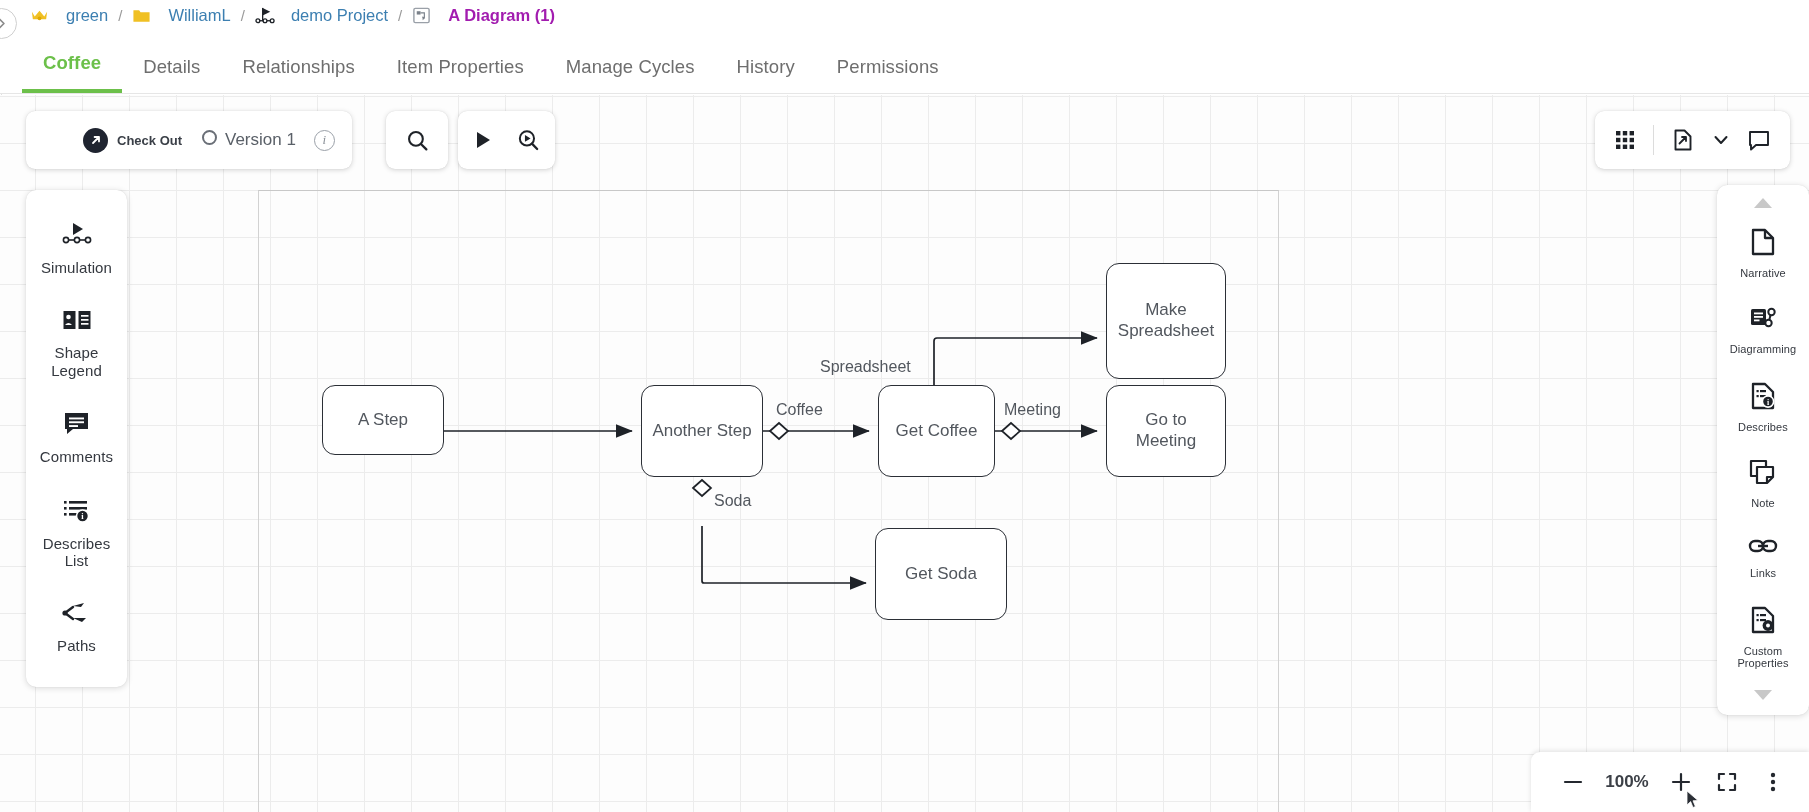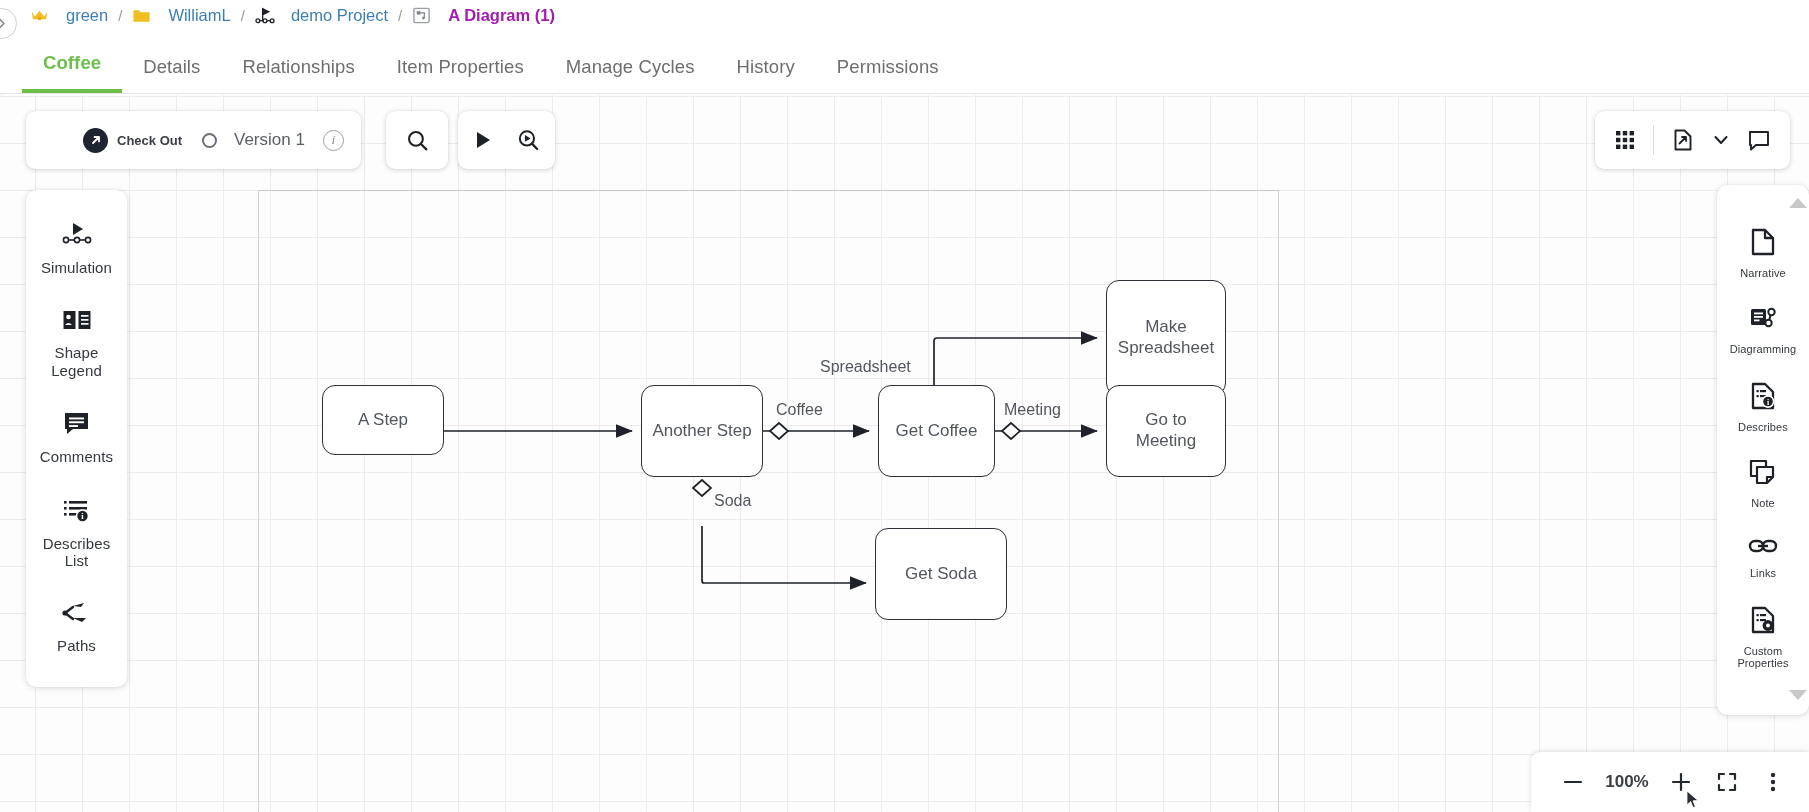--- a/index.html
+++ b/index.html
@@ -74,36 +74,36 @@
 
   .tb-btn { display:flex; align-items:center; justify-content:center; cursor:pointer; color:#1f2430; }
   .hamburger { width: 26px; height: 19px; display:flex; flex-direction:column; justify-content:space-between; }
   .hamburger span { display:block; height:2.6px; background:#23272e; border-radius:1px; }
   .checkout { display:flex; align-items:center; gap:9px; cursor:pointer; }
   .checkout-circle {
     width: 25px; height: 25px; border-radius: 50%; background:#1f2430;
     display:flex; align-items:center; justify-content:center; color:#fff;
   }
   .checkout-label { font-size: 13px; font-weight: 700; color:#3a3f47; }
-  .version { display:flex; align-items:center; gap:17px; cursor:pointer; margin-left: 6px;}
+  .version { display:flex; align-items:flex-start; gap:8px; cursor:pointer; margin-left: 6px;}
   .ver-circle { width:15px; height:15px; border-radius:50%; border:2px solid #6a6f77; }
   .version-label { font-size:17px; color:#5a6068; }
   .info-circle {
     width:21px; height:21px; border-radius:50%; border:1.8px solid #9aa0a8;
     display:flex; align-items:center; justify-content:center;
     font-size:13px; color:#8a9098; font-family:"Liberation Serif", serif; font-style:italic;
     margin-left: 4px; cursor:pointer;
   }
   .tb-divider { width:1px; height:30px; background:#dcdcdc; }
 
   
   .side-panel {
     position: absolute; background:#fff; border-radius: 10px;
     box-shadow: 0 1px 6px rgba(0,0,0,.15), 0 0 1px rgba(0,0,0,.12);
-    display:flex; flex-direction:column; align-items:flex-end;
+    display:flex; flex-direction:column; align-items:center;
   }
   #left-panel { left: 26px; top: 190px; width: 101px; padding: 17px 0 18px 0; gap: 4px; }
   #right-panel { right: 0px; top: 185px; width: 92px; padding: 6px 0 8px 0; }
 
   .panel-item {
     width: 100%; display:flex; flex-direction:column; align-items:center;
     gap: 8px; padding: 14px 4px; cursor:pointer; color:#1f2430;
   }
   .panel-item .pi-label {
     font-size: 15px; color:#34383f; text-align:center; line-height:1.16;
@@ -172,21 +172,21 @@
 
   <div class="node" style="left:322px; top:385px; width:122px; height:70px;">
     <span>A Step</span>
   </div>
   <div class="node" style="left:641px; top:385px; width:122px; height:92px;">
     <span>Another Step</span>
   </div>
   <div class="node" style="left:878px; top:385px; width:117px; height:92px;">
     <span>Get Coffee</span>
   </div>
-  <div class="node" style="left:1106px; top:280px; width:120px; height:116px;">
+  <div class="node" style="left:1106px; top:263px; width:120px; height:116px;">
     <span>Make Spreadsheet</span>
   </div>
   <div class="node" style="left:1106px; top:385px; width:120px; height:92px;">
     <span>Go to Meeting</span>
   </div>
   <div class="node" style="left:875px; top:528px; width:132px; height:92px;">
     <span>Get Soda</span>
   </div>
 
   <div class="edge-label" style="left:776px; top:401px;">Coffee</div>

